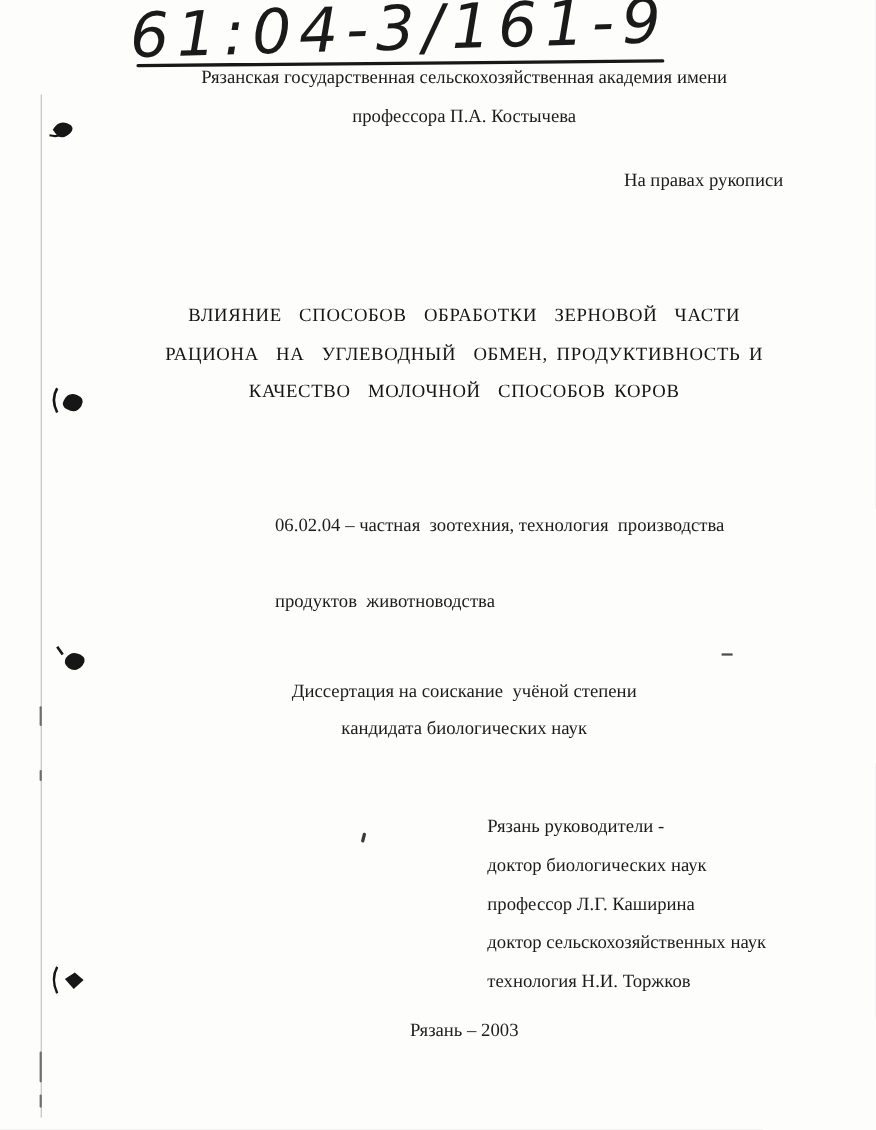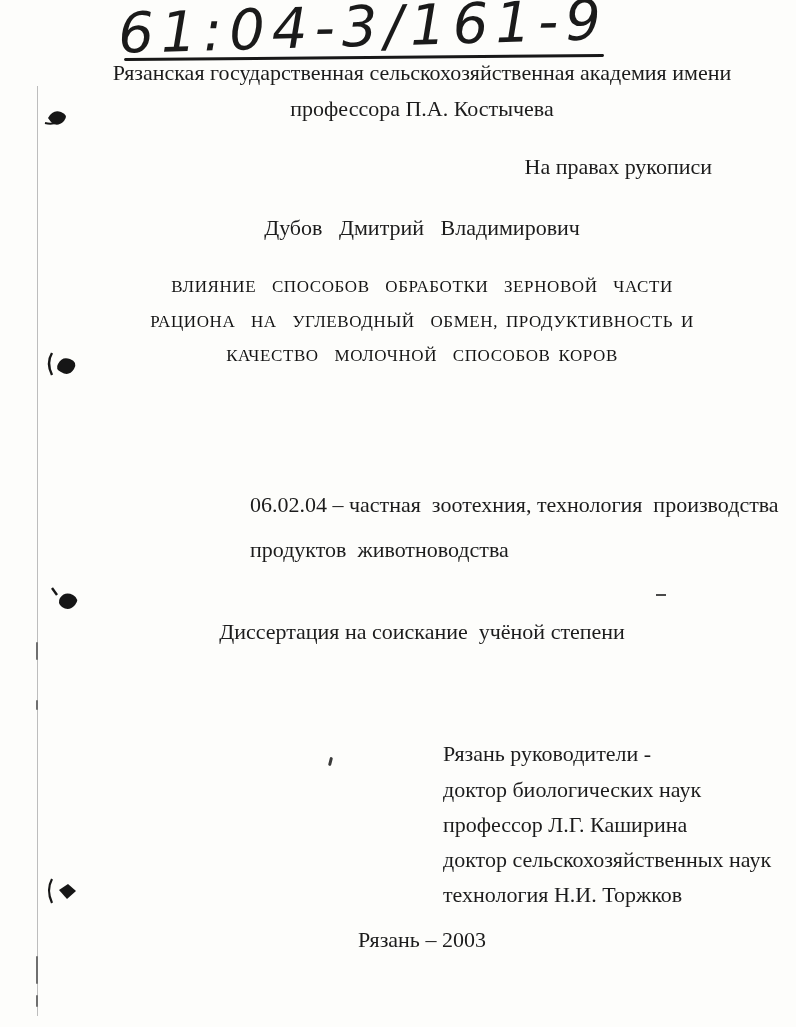--- a/index.html
+++ b/index.html
@@ -11,21 +11,21 @@
     width: 796px;
     height: 1027px;
     margin: 0 auto;
     background: #fdfdfb;
     overflow: hidden;
   }
 
   .txt {
     position: absolute;
     color: #1c1c1c;
-    font-size: 22px;
+    font-size: 17px;
     white-space: pre;
     line-height: 1.2;
   }
 
   .center {
     left: 52px;
     width: 740px;
     text-align: center;
   }
 
@@ -141,30 +141,30 @@
   </svg>
 
   <div class="stray-dash"></div>
   <div class="stray-comma"></div>
 
   <div class="txt center" style="top:60px;">Рязанская государственная сельскохозяйственная академия имени</div>
   <div class="txt center" style="top:96px;">профессора П.А. Костычева</div>
 
   <div class="txt right" style="top:154px;">На правах рукописи</div>
 
-  <div class="txt center" style="top:215px;">Дубов   Дмитрий   Владимирович</div>
 
   <div class="txt center title-line" style="top:277px;">ВЛИЯНИЕ  СПОСОБОВ  ОБРАБОТКИ  ЗЕРНОВОЙ  ЧАСТИ</div>
   <div class="txt center title-line" style="top:312px;">РАЦИОНА  НА  УГЛЕВОДНЫЙ  ОБМЕН, ПРОДУКТИВНОСТЬ И</div>
   <div class="txt center title-line" style="top:346px;">КАЧЕСТВО  МОЛОЧНОЙ  СПОСОБОВ КОРОВ</div>
 
-  <div class="txt" style="left:250px; top:468px;margin-top:24px;">06.02.04 – частная  зоотехния, технология  производства</div>
+  <div class="txt" style="left:250px; top:468px;">06.02.04 – частная  зоотехния, технология  производства</div>
   <div class="txt" style="left:250px; top:501px;margin-top:36px;">продуктов  животноводства</div>
 
   <div class="txt center" style="top:619px;">Диссертация на соискание  учёной степени</div>
+  <div class="txt center" style="top:652px;">кандидата биологических наук</div>
 
   <div class="txt" style="left:443px; top:741px;">Рязань руководители -</div>
   <div class="txt" style="left:443px; top:777px;">доктор биологических наук</div>
   <div class="txt" style="left:443px; top:812px;">профессор Л.Г. Каширина</div>
   <div class="txt" style="left:443px; top:847px;">доктор сельскохозяйственных наук</div>
   <div class="txt" style="left:443px; top:882px;">технология Н.И. Торжков</div>
 
   <div class="txt center" style="top:927px;">Рязань – 2003</div>
 
 </div>

